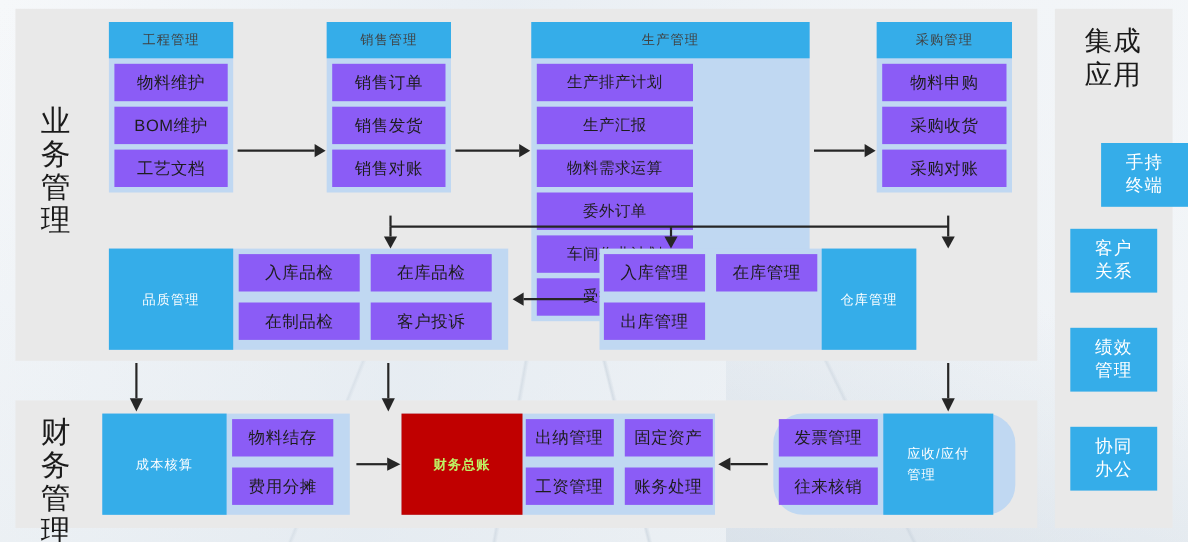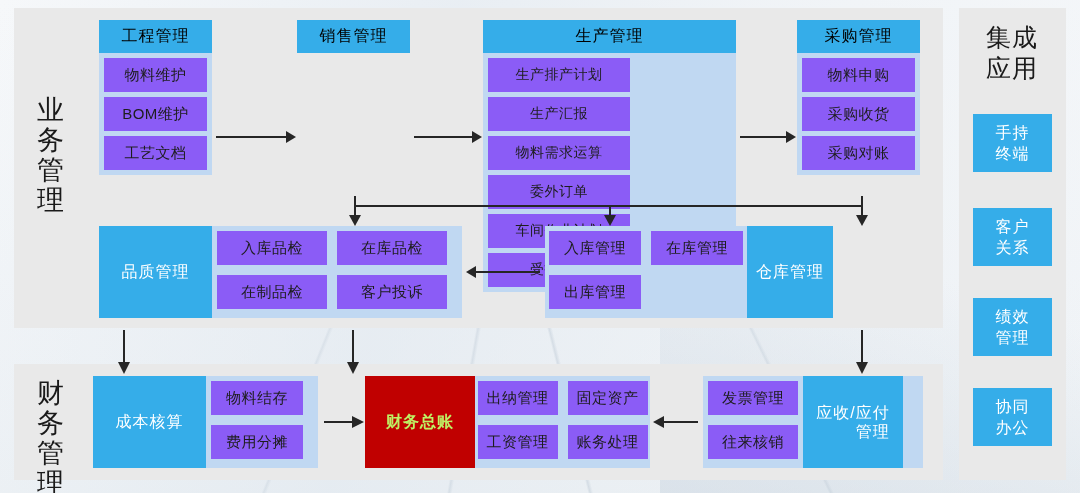--- a/index.html
+++ b/index.html
@@ -42,21 +42,21 @@
     position:absolute;color:#1a1a1a;font-size:27px;line-height:30px;
     text-align:center;font-weight:400;letter-spacing:1px;
   }
   #title-business{left:28px;top:95px;width:46px;}
   #title-finance{left:28px;top:378px;width:46px;}
   #title-integrated{left:968px;top:22px;width:88px;font-size:25px;line-height:31px;}
 
   
   .module{position:absolute;background:#c0d8f2;box-sizing:border-box;}
   .mod-head{
-    background:#35ade9;color:#000000;font-size:16px;
+    background:#35ade9;color:#404040;font-size:12px;
     display:flex;align-items:center;justify-content:center;
     height:33px;letter-spacing:1px;
   }
   .mod-body{display:flex;flex-wrap:wrap;padding:5px;gap:5px;box-sizing:border-box;}
   .cell{
     background:#8b5cf6;color:#1d1d1d;font-size:15px;
     display:flex;align-items:center;justify-content:center;
     height:34px;box-sizing:border-box;white-space:nowrap;letter-spacing:.5px;
   }
 
@@ -66,22 +66,22 @@
   #mod-sales{left:297px;top:20px;width:113px;}
   #mod-sales .cell{width:103px;}
   #mod-production{left:483px;top:20px;width:253px;}
   #mod-production .cell{width:142px;font-size:14px;}
   #mod-purchase{left:797px;top:20px;width:123px;}
   #mod-purchase .cell{width:113px;}
 
   
   .sidemod{position:absolute;display:flex;background:#c0d8f2;box-sizing:border-box;}
   .side-label{
-    background:#35ade9;color:#ffffff;font-size:16px;
-    display:flex;align-items:center;justify-content:center;text-align:right;
+    background:#35ade9;color:#ffffff;font-size:12px;
+    display:flex;align-items:center;justify-content:center;text-align:left;
     box-sizing:border-box;line-height:20px;letter-spacing:1px;flex:none;
   }
   .side-label.red{background:#c00000;font-weight:bold;color:#bef264;}
   .side-cells{display:flex;flex-wrap:wrap;padding:5px;gap:10px;box-sizing:border-box;align-content:center;flex-direction:column;}
 
   #mod-quality{left:99px;top:226px;width:363px;height:92px;}
   #mod-quality .side-label{width:113px;}
   #mod-quality .cell{width:110px;}
 
   #mod-warehouse{left:545px;top:226px;width:288px;height:92px;}
@@ -90,32 +90,32 @@
   #mod-warehouse .cell{width:92px;}
 
   #mod-cost{left:93px;top:376px;width:225px;height:92px;}
   #mod-cost .side-label{width:113px;}
   #mod-cost .cell{width:92px;}
 
   #mod-gl{left:365px;top:376px;width:285px;height:92px;}
   #mod-gl .side-label{width:110px;}
   #mod-gl .cell{width:80px;text-align:center;}
 
-  #mod-ap{left:703px;top:376px;width:220px;height:92px;}
+  #mod-ap{left:703px;top:376px;width:220px;height:92px;border-radius:27px;}
   #mod-ap .side-cells{order:1;}
   #mod-ap .side-label{width:100px;order:2;line-height:19px;}
   #mod-ap .cell{width:90px;}
 
   
   .chip{
     position:absolute;left:973px;width:79px;height:58px;background:#35ade9;
     color:#ffffff;font-size:16px;line-height:21px;text-align:center;
     display:flex;align-items:center;justify-content:center;letter-spacing:1px;
   }
-  #chip-0{top:114px;}
+  #chip-0{top:130px;margin-left:28px;}
   #chip-1{top:208px;}
   #chip-2{top:298px;}
   #chip-3{top:388px;}
 
   
   .conn{position:absolute;}
   svg{display:block;overflow:visible;}
   .ln{stroke:#262626;stroke-width:2;fill:none;}
   .hd{fill:#262626;}
 </style>
@@ -138,20 +138,25 @@
     <div class="mod-head">工程管理</div>
     <div class="mod-body">
       <div class="cell">物料维护</div>
       <div class="cell">BOM维护</div>
       <div class="cell">工艺文档</div>
     </div>
   </div>
 
   <div class="module" id="mod-sales">
     <div class="mod-head">销售管理</div>
+    <div class="mod-body">
+      <div class="cell">销售订单</div>
+      <div class="cell">销售发货</div>
+      <div class="cell">销售对账</div>
+    </div>
   </div>
 
   <div class="module" id="mod-production">
     <div class="mod-head">生产管理</div>
     <div class="mod-body">
       <div class="cell">生产排产计划</div>
       <div class="cell">生产汇报</div>
       <div class="cell">物料需求运算</div>
       <div class="cell">委外订单</div>
       <div class="cell">车间作业计划</div>

